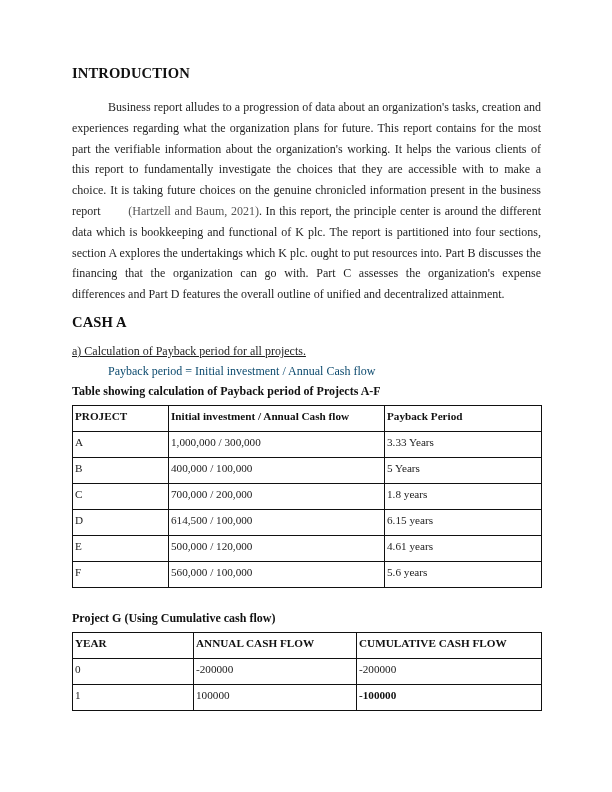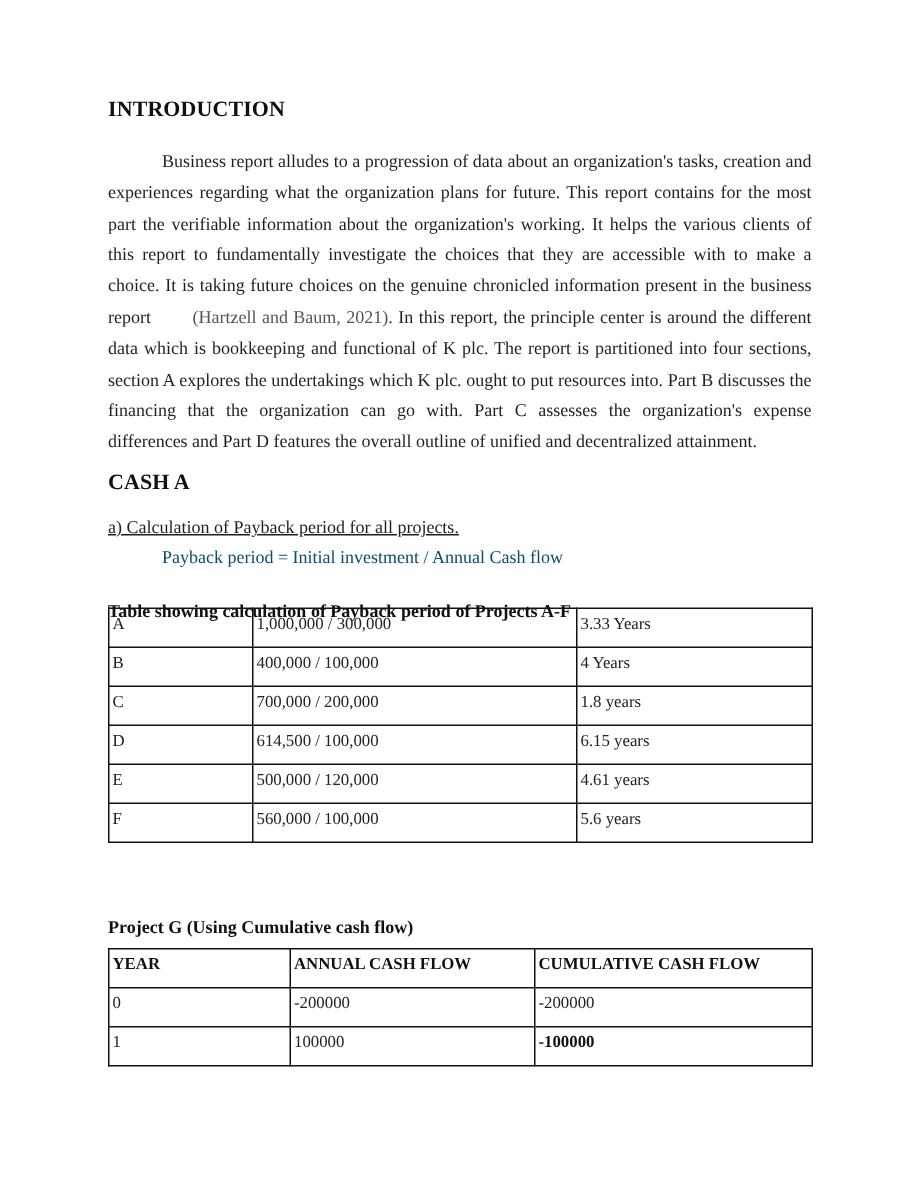--- a/index.html
+++ b/index.html
@@ -99,38 +99,43 @@
   <div class="h1" style="top:65px;">INTRODUCTION</div>
 
   <div class="para" style="top:97px;"><span>Business report alludes to a progression of data about an organization's tasks, creation and experiences regarding what the organization plans for future. This report contains for the most part the verifiable information about the organization's working. It helps the various clients of this report to fundamentally investigate the choices that they are accessible with to make a choice. It is taking future choices on the genuine chronicled information present in the business report </span><span class="cite">(Hartzell and Baum, 2021)</span><span>. In this report, the principle center is around the different data which is bookkeeping and functional of K plc. The report is partitioned into four sections, section A explores the undertakings which K plc. ought to put resources into. Part B discusses the financing that the organization can go with. Part C assesses the organization's expense differences and Part D features the overall outline of unified and decentralized attainment.</span></div>
 
   <div class="h1" style="top:314px;">CASH A</div>
 
   <div class="sub-underline" style="top:344px;">a) Calculation of Payback period for all projects.</div>
 
   <div class="formula" style="top:364px;">Payback period = Initial investment / Annual Cash flow</div>
 
-  <div class="caption" style="top:400px;">Table showing calculation of Payback period of Projects A-F</div>
+  <div class="caption" style="top:384px;">Table showing calculation of Payback period of Projects A-F</div>
 
   <table class="grid" id="t1" style="top:405px;">
     <colgroup>
       <col style="width:96px">
       <col style="width:216px">
       <col style="width:157px">
     </colgroup>
     <tbody>
+        <tr>
+      <th>PROJECT</th>
+      <th>Initial investment / Annual Cash flow</th>
+      <th>Payback Period</th>
+    </tr>
     <tr>
       <td>A</td>
       <td>1,000,000 / 300,000</td>
       <td>3.33 Years</td>
     </tr>
     <tr>
       <td>B</td>
       <td>400,000 / 100,000</td>
-      <td>4 Years</td>
+      <td>5 Years</td>
     </tr>
     <tr>
       <td>C</td>
       <td>700,000 / 200,000</td>
       <td>1.8 years</td>
     </tr>
     <tr>
       <td>D</td>
       <td>614,500 / 100,000</td>
       <td>6.15 years</td>

